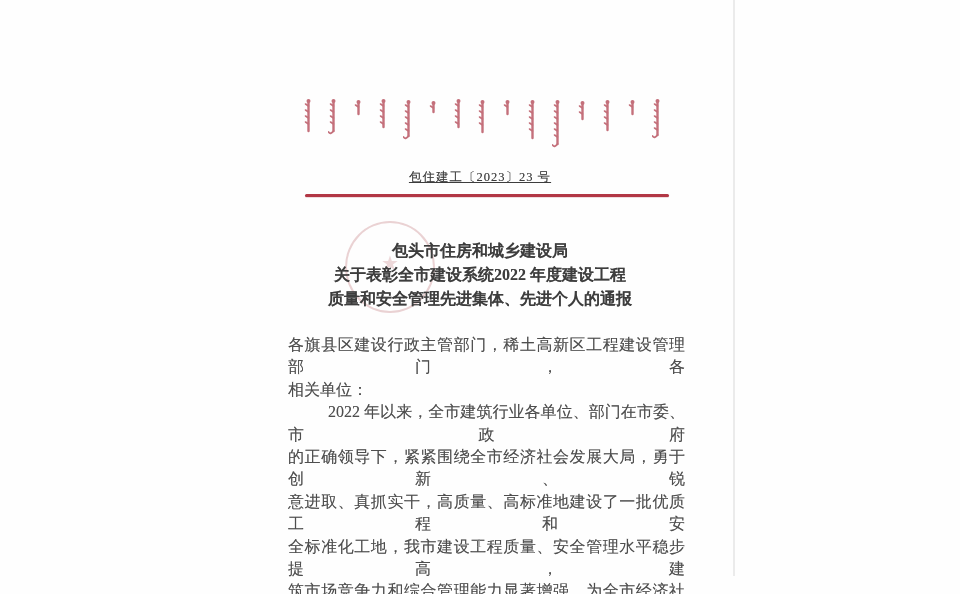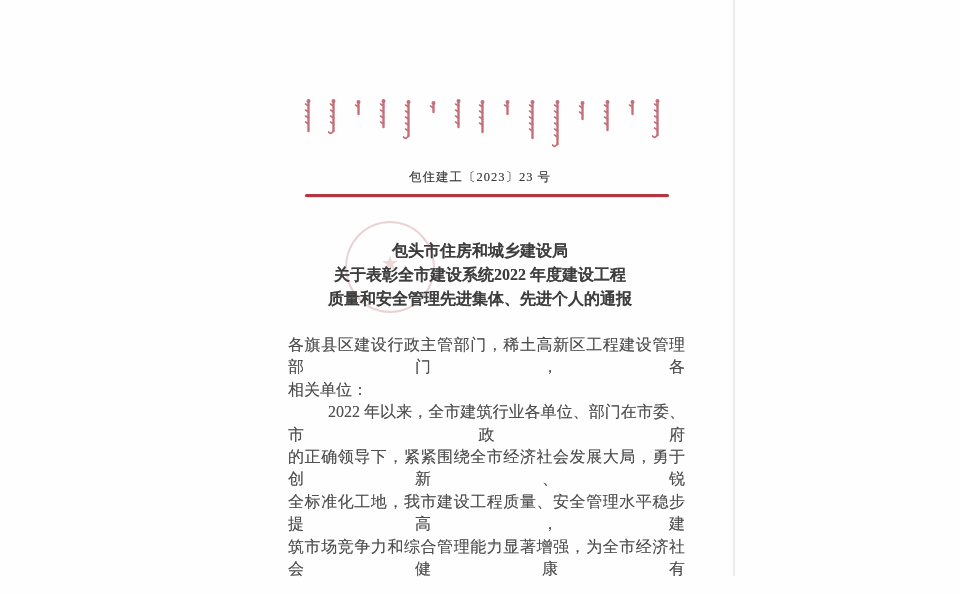--- a/index.html
+++ b/index.html
@@ -44,20 +44,21 @@
     position:absolute;left:303px;top:96px;width:360px;height:52px;
     display:flex;justify-content:space-between;align-items:flex-start;
   }
   .m-glyph{display:block;}
   
   .doc-number{
     position:absolute;left:0;top:169px;width:960px;
     text-align:center;
     font-size:12.5px;letter-spacing:1px;color:#3d3d3d;
     text-shadow:0 0 0.5px rgba(61,61,61,.5);
+    text-decoration:underline;
   }
   
   .red-divider{
     position:absolute;left:305px;top:194px;width:364px;height:2.5px;
     background:var(--line);
     border-radius:2px;
     box-shadow:0 0.5px 0 rgba(178,55,69,.35);
   }
   
   .stamp{
@@ -236,19 +237,20 @@
       <div>包头市住房和城乡建设局</div>
       <div>关于表彰全市建设系统2022 年度建设工程</div>
       <div>质量和安全管理先进集体、先进个人的通报</div>
     </div>
 
   <div class="body-text" id="body-block">
       <div class="body-line jl">各旗县区建设行政主管部门，稀土高新区工程建设管理部门，各</div>
       <div class="body-line">相关单位：</div>
       <div class="body-line jl indent">2022 年以来，全市建筑行业各单位、部门在市委、市政府</div>
       <div class="body-line jl">的正确领导下，紧紧围绕全市经济社会发展大局，勇于创新、锐</div>
+      <div class="body-line jl">意进取、真抓实干，高质量、高标准地建设了一批优质工程和安</div>
       <div class="body-line jl">全标准化工地，我市建设工程质量、安全管理水平稳步提高，建</div>
       <div class="body-line jl">筑市场竞争力和综合管理能力显著增强，为全市经济社会健康有</div>
     </div>
 
   <div class="page-number">— 1 —</div>
 
 </div>
 
 </body></html>

